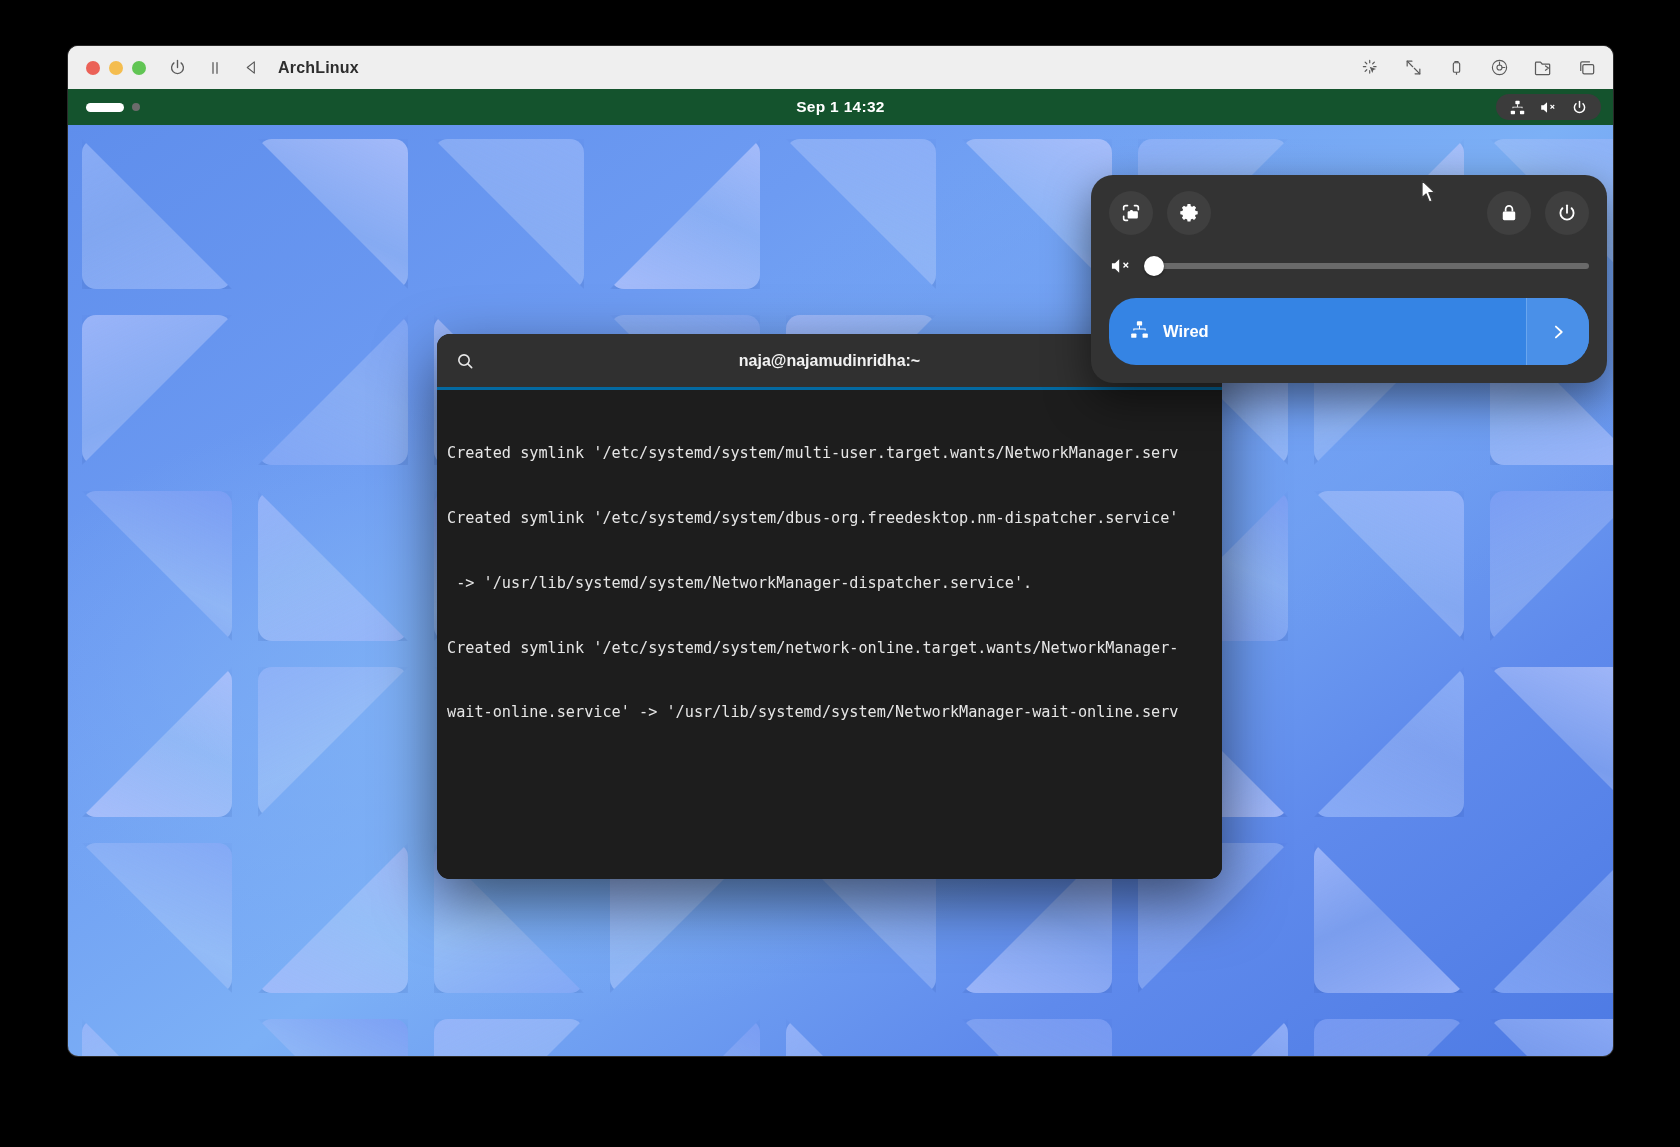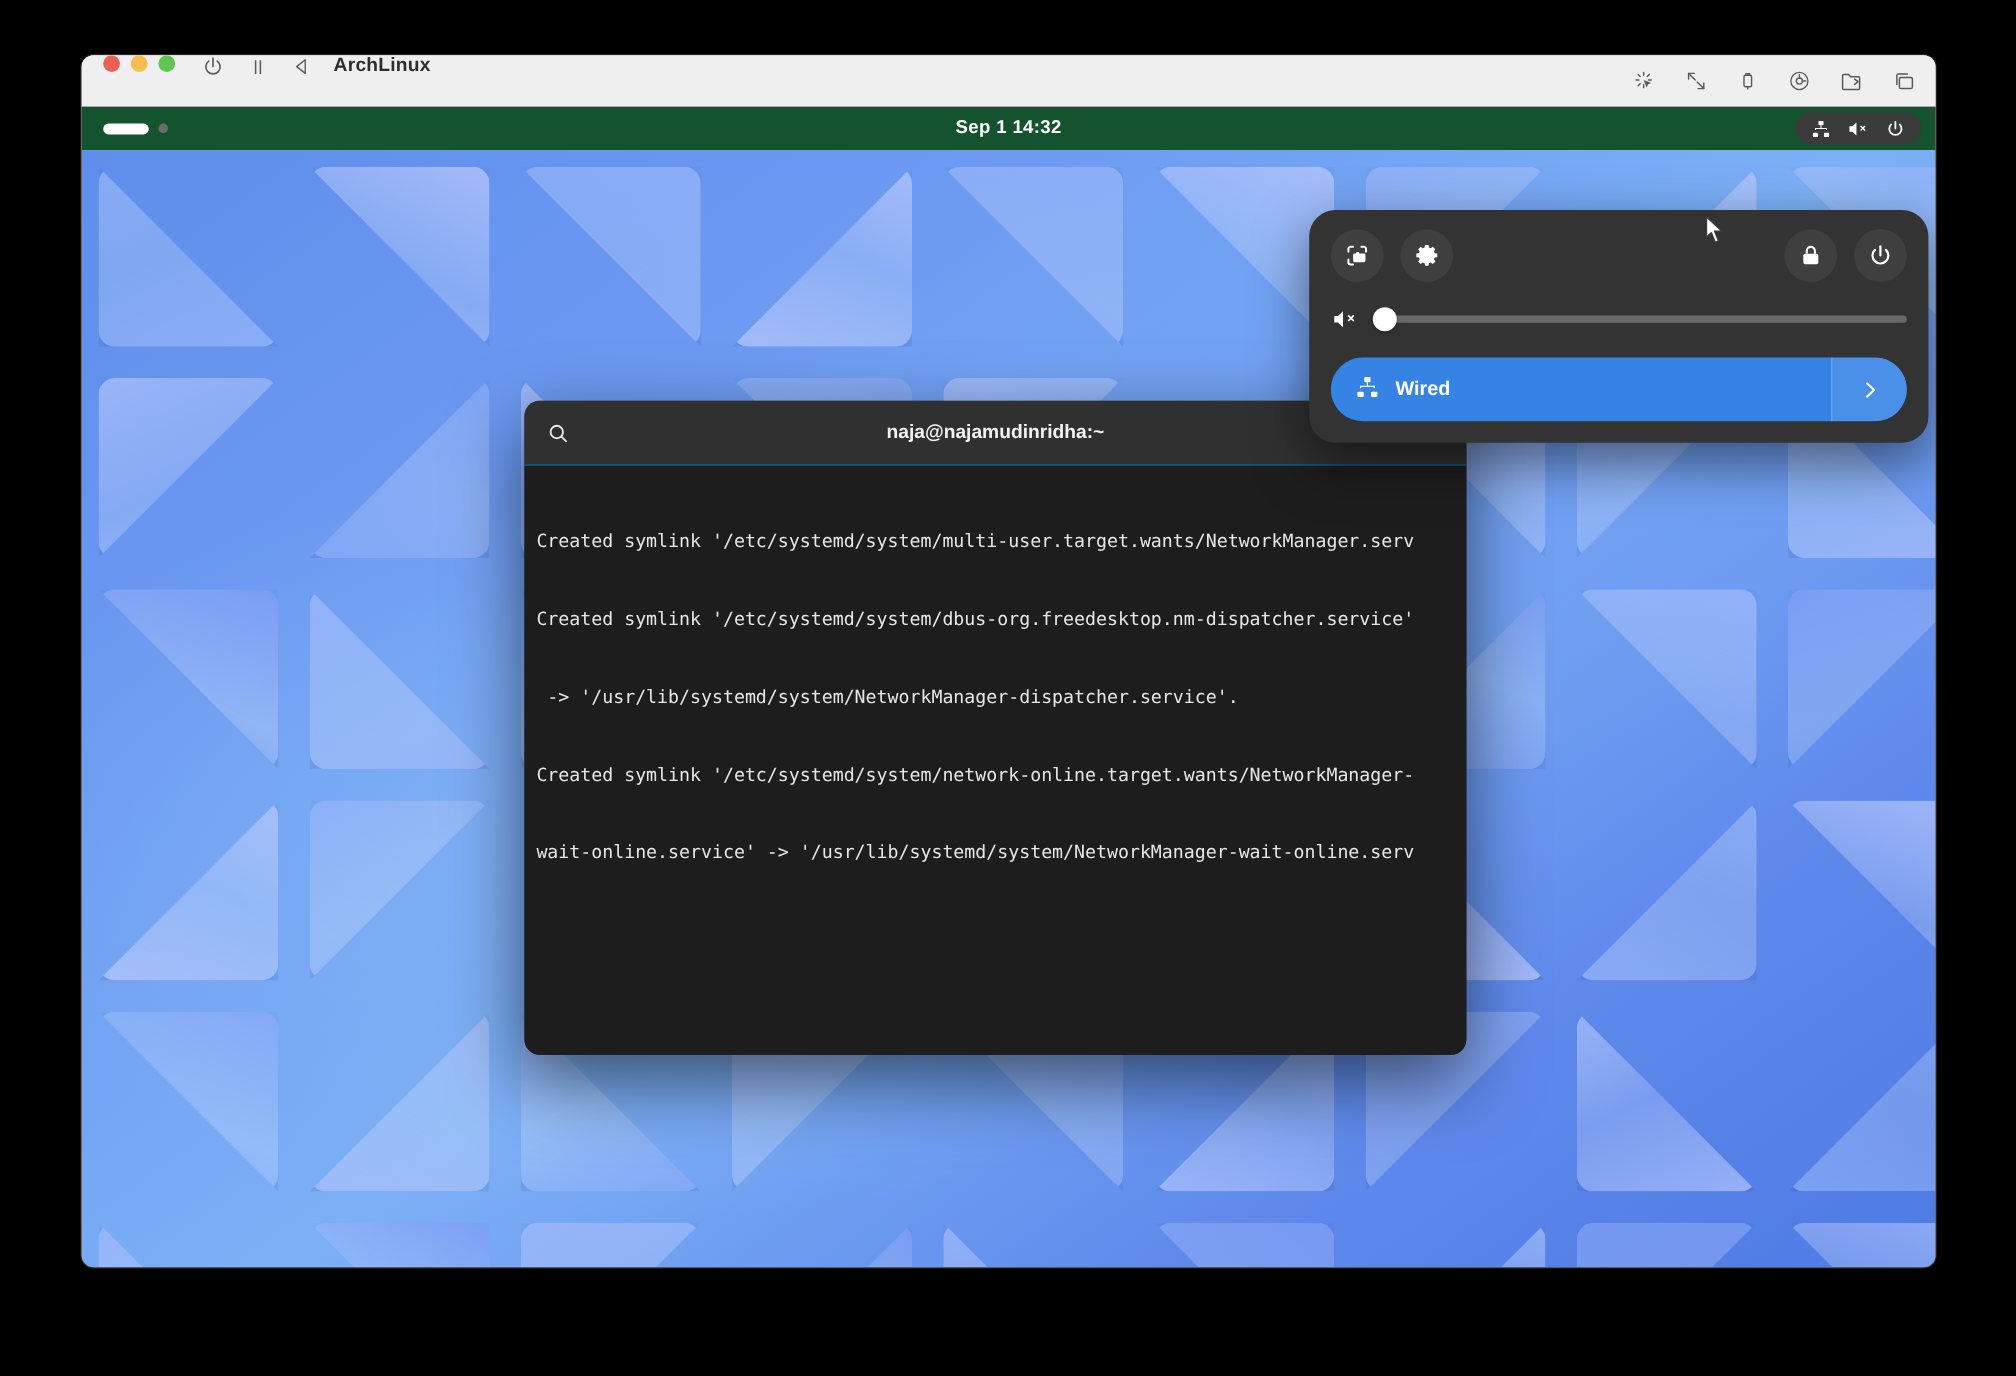--- a/index.html
+++ b/index.html
@@ -19,21 +19,21 @@
     border-radius:10px;
     overflow:hidden;
     box-shadow:0 0 0 1px #2a2a2a;
   }
 
   
   #vm-titlebar{
     height:43px;
     background:#efefef;
     border-bottom:1px solid #d946ef;
-    display:flex;align-items:flex-start;
+    display:flex;align-items:center;
     padding:0 18px;
     position:relative;
   }
   .traffic{display:flex;align-items:center;gap:9px;}
   .dot{width:14px;height:14px;border-radius:50%;}
   .dot.red{background:#eb6157;}
   .dot.yellow{background:#f4bd4f;}
   .dot.green{background:#61c554;}
 
   .tb-icons-left{display:flex;align-items:center;gap:20px;margin-left:22px;}
@@ -108,21 +108,21 @@
     border-radius:13px;
     overflow:hidden;
     background:#1d1d1d;
     box-shadow:0 22px 60px rgba(0,0,0,.55);
     z-index:30;
   }
   #term-head{
     height:53px;background:#303030;
     display:flex;align-items:center;
     position:relative;
-    border-bottom:1px solid #0369a1;
+    border-bottom:3px solid #0369a1;
   }
   #term-search{margin-left:18px;color:#e8e8e8;display:flex;align-items:center;}
   #term-title{
     position:absolute;left:0;right:0;text-align:center;
     font-size:16px;font-weight:bold;color:#f2f2f2;
     pointer-events:none;
   }
   #term-newtab{position:absolute;right:18px;color:#e8e8e8;display:flex;align-items:center;}
   #term-body{
     padding:10px 0 0 5px;
@@ -163,21 +163,21 @@
     position:relative;flex:1;height:6px;border-radius:3px;background:#6a6a6a;
   }
   #qs-knob{
     position:absolute;left:-2px;top:-7px;
     width:20px;height:20px;border-radius:50%;background:#fff;
     box-shadow:0 1px 3px rgba(0,0,0,.4);
   }
   #qs-row3{display:flex;align-items:center;gap:14px;margin-top:22px;}
   #qs-wired{
     flex:1.02;
-    height:53px;border-radius:27px;background:#3584e4;
+    height:67px;border-radius:27px;background:#3584e4;
     display:flex;align-items:center;
     overflow:hidden;
   }
   #qs-wired-main{
     flex:1;display:flex;align-items:center;gap:13px;
     padding-left:20px;height:100%;
   }
   #qs-wired-label{color:#fff;font-size:16.5px;font-weight:bold;}
   #qs-wired-arrow{
     width:62px;height:100%;

